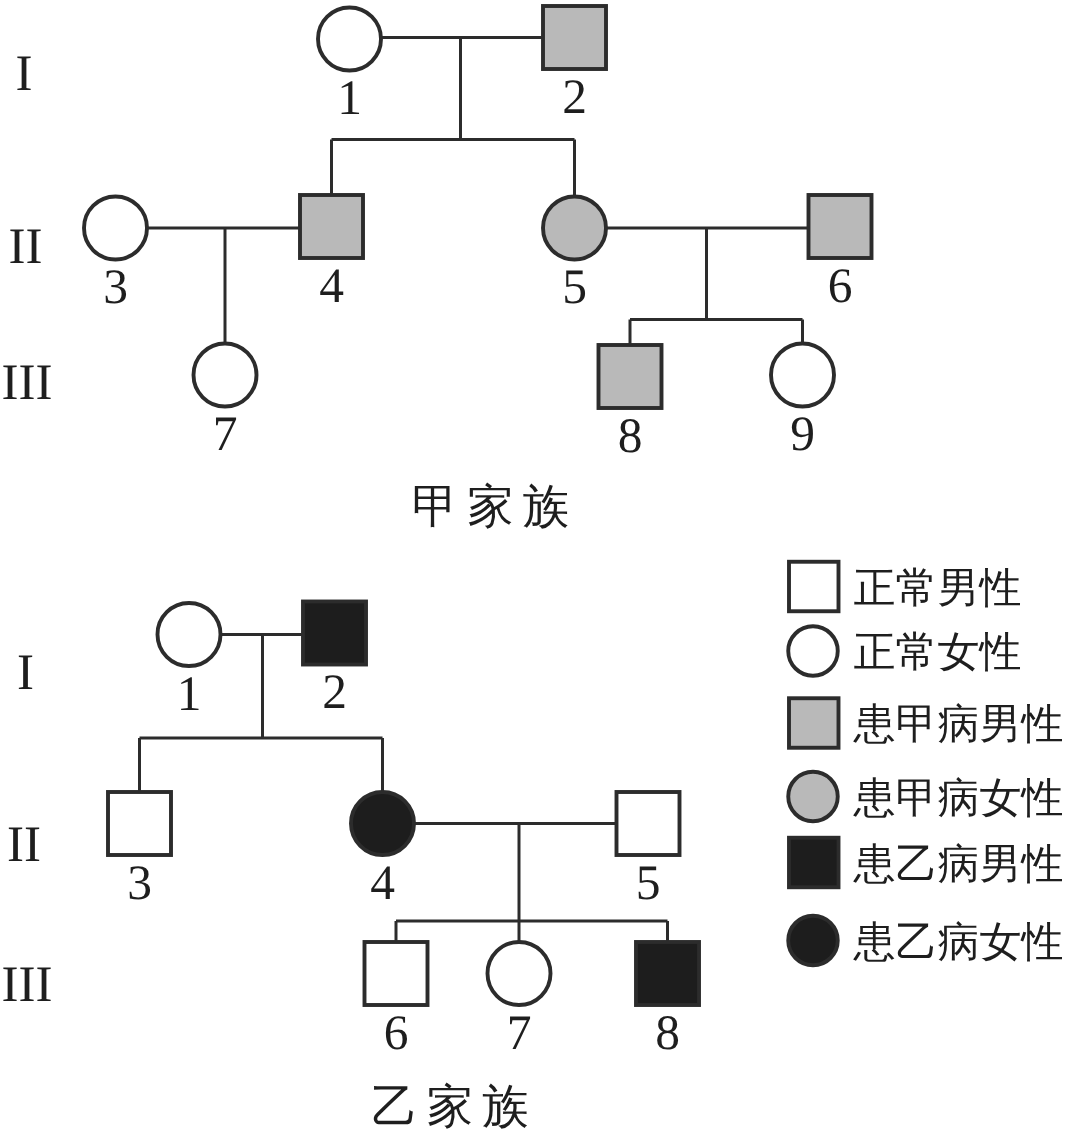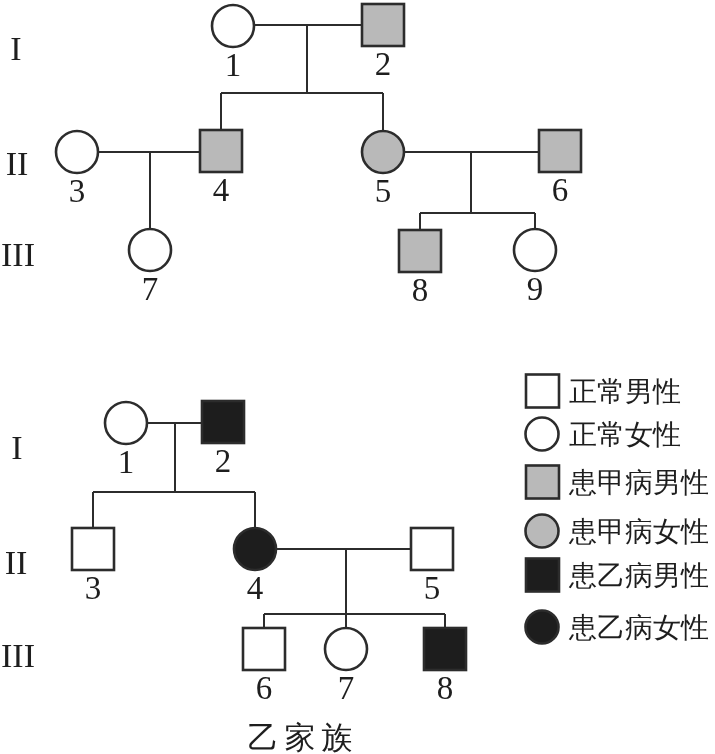--- a/index.html
+++ b/index.html
@@ -113,14 +113,15 @@
       <text x="569" y="444" class="legend-label">正常女性</text>
       <rect x="526" y="465.5" width="33" height="33" fill="#b9b9b9" stroke="#2c2c2c" stroke-width="2.6"></rect>
       <text x="569" y="492" class="legend-label">患甲病男性</text>
       <circle cx="542" cy="531" r="16.5" fill="#b9b9b9" stroke="#2c2c2c" stroke-width="2.6"></circle>
       <text x="569" y="541" class="legend-label">患甲病女性</text>
       <rect x="526" y="558.5" width="33" height="33" fill="#1d1d1d" stroke="#2c2c2c" stroke-width="2.6"></rect>
       <text x="569" y="585" class="legend-label">患乙病男性</text>
       <circle cx="542" cy="627" r="16.5" fill="#1d1d1d" stroke="#2c2c2c" stroke-width="2.6"></circle>
       <text x="569" y="637" class="legend-label">患乙病女性</text>
     </svg>
+  <div class="family-title title-jia">甲家族</div>
   <div class="family-title title-yi">乙家族</div>
 </div>
 
 </body></html>

